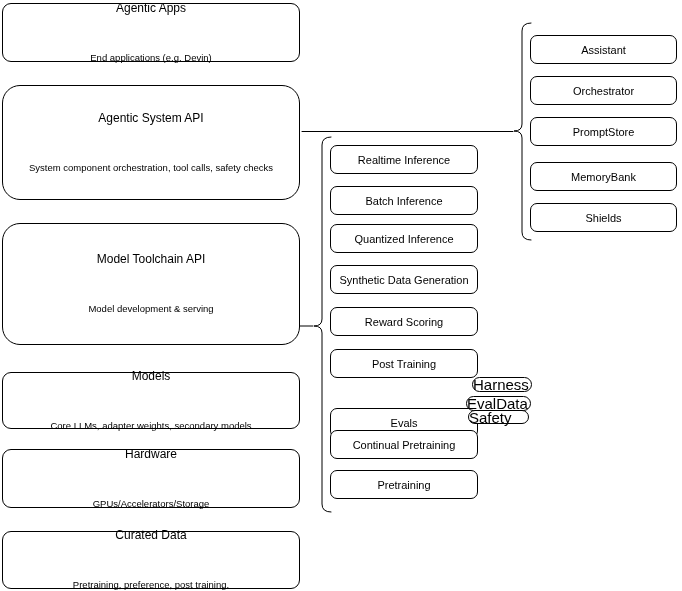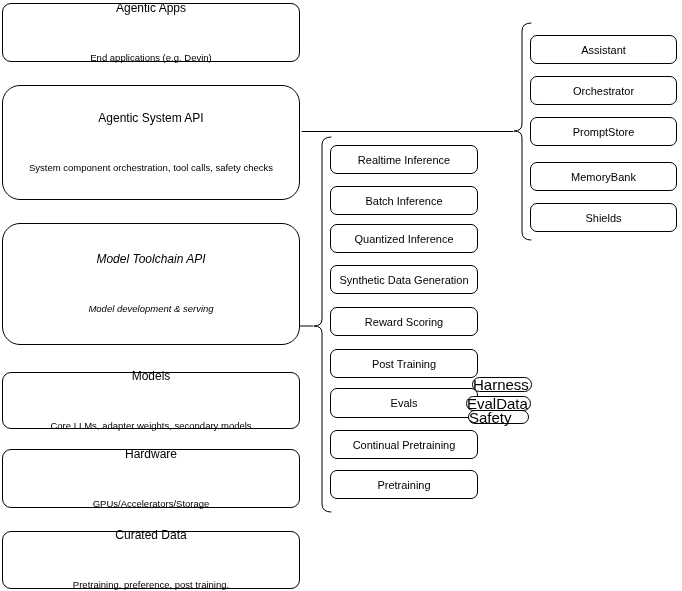--- a/index.html
+++ b/index.html
@@ -73,21 +73,21 @@
   <div class="node stack-node" style="top:3px; height:59px;">
     <div class="stack-title">Agentic Apps</div>
     <div class="stack-subtitle">End applications (e.g. Devin)</div>
   </div>
 
   <div class="node stack-node big-round" style="top:85px; height:115px;">
     <div class="stack-title">Agentic System API</div>
     <div class="stack-subtitle">System component orchestration, tool calls, safety checks</div>
   </div>
 
-  <div class="node stack-node big-round" style="top:223px; height:122px;font-style:italic;">
+  <div class="node stack-node big-round" style="top:223px; height:122px;">
     <div class="stack-title">Model Toolchain API</div>
     <div class="stack-subtitle">Model development &amp; serving</div>
   </div>
 
   <div class="node stack-node" style="top:372px; height:57px;">
     <div class="stack-title">Models</div>
     <div class="stack-subtitle">Core LLMs, adapter weights, secondary models</div>
   </div>
 
   <div class="node stack-node" style="top:449px; height:59px;">
@@ -111,21 +111,21 @@
   </div>
   <div class="node mid-node" style="top:265px;">
     <span>Synthetic Data Generation</span>
   </div>
   <div class="node mid-node" style="top:307px;">
     <span>Reward Scoring</span>
   </div>
   <div class="node mid-node" style="top:349px;">
     <span>Post Training</span>
   </div>
-  <div class="node mid-node" style="top:388px; height:30px;">
+  <div class="node mid-node" style="top:408px; height:30px;">
     <span>Evals</span>
   </div>
   <div class="node mid-node" style="top:430px;">
     <span>Continual Pretraining</span>
   </div>
   <div class="node mid-node" style="top:470px;">
     <span>Pretraining</span>
   </div>
 
   <div class="tag-node" style="left:472px; top:377px; width:60px; height:15px;">

